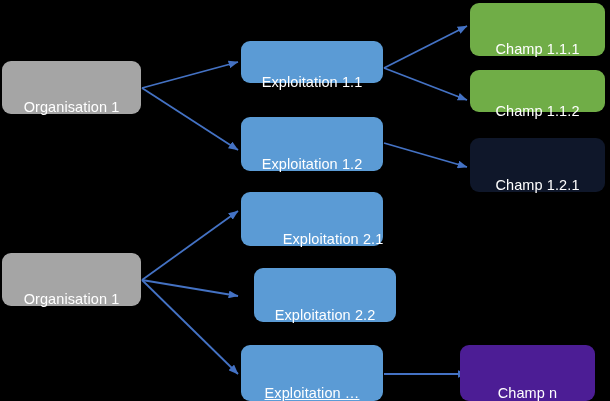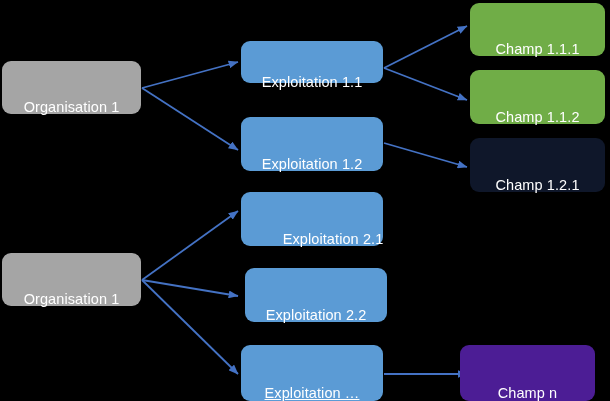--- a/index.html
+++ b/index.html
@@ -75,30 +75,30 @@
       </div>
       <div class="node node-expl" style="left: 241px; top: 41px; width: 142px; height: 42px; background: rgb(91, 155, 213); color: rgb(255, 255, 255);">
         <span class="node-label">Exploitation 1.1</span>
       </div>
       <div class="node node-expl" style="left: 241px; top: 117px; width: 142px; height: 54px; background: rgb(91, 155, 213); color: rgb(255, 255, 255);">
         <span class="node-label">Exploitation 1.2</span>
       </div>
       <div class="node node-expl" style="left: 241px; top: 192px; width: 142px; height: 54px; background: rgb(91, 155, 213); color: rgb(255, 255, 255); padding-left: 42px;">
         <span class="node-label">Exploitation 2.1</span>
       </div>
-      <div class="node node-expl" style="left: 245px; top: 268px; width: 142px; height: 54px; background: rgb(91, 155, 213); color: rgb(255, 255, 255);">
+      <div class="node node-expl" style="left: 254px; top: 268px; width: 142px; height: 54px; background: rgb(91, 155, 213); color: rgb(255, 255, 255);">
         <span class="node-label">Exploitation 2.2</span>
       </div>
       <div class="node node-expl" style="left: 241px; top: 345px; width: 142px; height: 56px; background: rgb(91, 155, 213); color: rgb(255, 255, 255); text-decoration: underline;">
         <span class="node-label">Exploitation …</span>
       </div>
       <div class="node node-champ" style="left: 470px; top: 3px; width: 135px; height: 53px; background: rgb(112, 173, 71); color: rgb(255, 255, 255);">
         <span class="node-label">Champ 1.1.1</span>
       </div>
-      <div class="node node-champ" style="left: 470px; top: 70px; width: 135px; height: 54px; background: rgb(112, 173, 71); color: rgb(255, 255, 255);">
+      <div class="node node-champ" style="left: 470px; top: 70px; width: 135px; height: 42px; background: rgb(112, 173, 71); color: rgb(255, 255, 255);">
         <span class="node-label">Champ 1.1.2</span>
       </div>
       <div class="node node-champ" style="left: 470px; top: 138px; width: 135px; height: 54px; background: #0f172a; color: rgb(255, 255, 255);">
         <span class="node-label">Champ 1.2.1</span>
       </div>
       <div class="node node-champ" style="left: 460px; top: 345px; width: 135px; height: 56px; background: #4c1d95; color: rgb(255, 255, 255);">
         <span class="node-label">Champ n</span>
       </div>
     </div>
 

